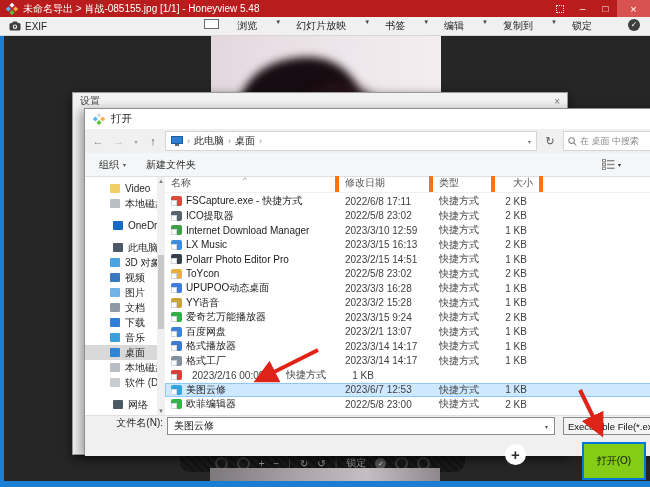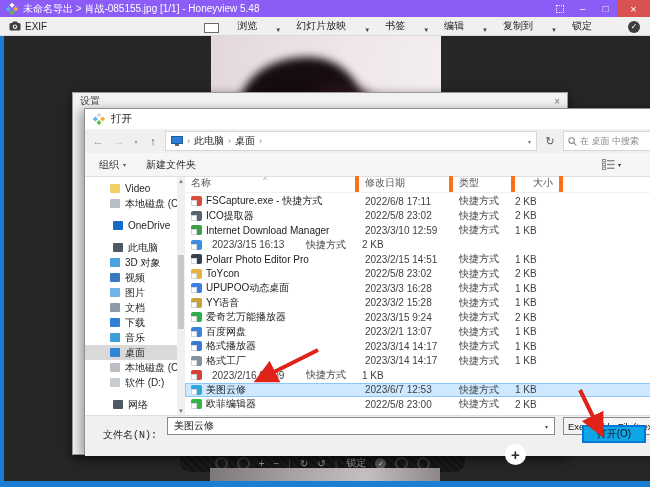--- a/index.html
+++ b/index.html
@@ -1,34 +1,34 @@
 <!DOCTYPE html>
 <html><head>
 <meta charset="utf-8">
 <style>
   html,body{margin:0;padding:0;width:650px;height:487px;overflow:hidden;
     font-family:"Liberation Sans","DejaVu Sans",sans-serif;background:#262626;position:relative;}
   *{box-sizing:border-box;}
   .abs{position:absolute;}
 
   
-  .titlebar{left:0;top:0;width:650px;height:17px;background:#8b5cf6;display:flex;align-items:center;
+  .titlebar{left:0;top:0;width:650px;height:17px;background:#b91c1c;display:flex;align-items:center;
     color:#fff;font-size:10px;z-index:5;}
   .titlebar .logo{margin:0 5px 0 6px;display:flex;}
   .win-controls{position:absolute;right:0;top:0;height:17px;display:flex;align-items:stretch;}
   .wc{width:23px;display:flex;align-items:center;justify-content:center;color:#eaf3fb;font-size:10px;}
   .wc.pin span{width:8px;height:8px;border:1px dotted #eaf3fb;display:block;}
   .wc.close{width:33px;background:#d95252;color:#fff;font-size:11px;}
 
   
   .menubar{left:0;top:17px;width:650px;height:19px;background:#f0f0f0;display:flex;align-items:center;
     font-size:10px;color:#222;z-index:5;border-bottom:1px solid #d8d8d8;}
   .exif-btn{display:flex;align-items:center;gap:4px;padding:0 9px;height:100%;}
   .menus{margin-left:auto;display:flex;align-items:center;gap:15px;padding-right:10px;}
-  .menu{display:flex;align-items:flex-end;gap:18px;}
+  .menu{display:flex;align-items:flex-start;gap:18px;}
   .menu .frame{display:none;width:15px;height:10px;border:1px solid #6a6a6a;background:#fdfdfd;}
   .menu.has-frame .frame{display:inline-block;}
   .menu .caret{font-size:6px;color:#444;}
   .menu .chk{display:none;width:12px;height:12px;border-radius:50%;background:#3d3d3d;color:#fff;
     font-size:8px;line-height:12px;text-align:center;}
   .menu.has-check .chk{display:inline-block;}
 
   
   .viewer-bg{left:0;top:36px;width:650px;height:451px;background:#262626;z-index:0;}
   .edge-left{left:0;top:36px;width:4px;height:451px;background:#1a7fd4;z-index:1;}
@@ -75,21 +75,21 @@
     gap:3px;padding:0 4px;color:#8a8a8a;font-size:9px;white-space:nowrap;overflow:hidden;}
   .cmdbar{height:24px;background:#f5f6f7;border-bottom:1px solid #e0e0e0;display:flex;align-items:center;
     padding:0 14px;gap:20px;color:#2b2b2b;}
   .cmd{display:flex;align-items:center;gap:4px;}
   .cmd .caret{font-size:6px;color:#555;}
   .view-btn{margin-left:auto;display:flex;align-items:center;gap:3px;margin-right:28px;}
   .view-btn .caret{font-size:6px;color:#234;}
 
   .dlg-main{position:absolute;left:0;top:68px;width:580px;height:238px;background:#fff;display:flex;}
   
-  .sb{width:100px;height:100%;position:relative;padding-top:4px;overflow:hidden;}
+  .sb{width:80px;height:100%;position:relative;padding-top:4px;overflow:hidden;}
   .sb-item{height:15px;display:flex;align-items:center;gap:5px;padding-left:28px;font-size:10px;color:#1f1f1f;
     white-space:nowrap;}
   .sb-item.indent{padding-left:25px;}
   .sb-item.gap{margin-top:7px;}
   .sb-item.selected{background:#d9d9d9;}
   .sb-ic{width:10px;height:9px;border-radius:1px;flex:0 0 auto;}
   .sb-scroll{position:absolute;right:0;top:0;width:8px;height:100%;background:#f0f0f0;}
   .sb-thumb{position:absolute;left:1px;top:78px;width:6px;height:74px;background:#c8c8c8;}
   .sb-arrow{position:absolute;left:0;width:8px;text-align:center;font-size:6px;color:#777;}
   .sb-arrow.up{top:1px;} .sb-arrow.down{bottom:1px;}
@@ -101,31 +101,31 @@
   .hc.c-name{width:174px;} .hc.c-date{width:94px;} .hc.c-type{width:62px;} .hc.c-size{width:48px;justify-content:flex-end;padding-right:6px;}
   .sort-caret{position:absolute;left:78px;top:-2px;font-size:8px;color:#888;}
   .fl-rows{position:absolute;left:0;top:17px;right:0;bottom:0;}
   .f-row{height:14.5px;display:flex;align-items:center;font-size:10px;}
   .f-row.selected{background:#cde8ff;box-shadow:inset 0 0 0 1px #8ec8f8;}
   .fi{width:11px;height:10px;margin:0 4px 0 6px;border-radius:2px;position:relative;flex:0 0 auto;}
   .fi::after{content:"";position:absolute;left:0;bottom:0;width:4px;height:4px;background:#fff;border:1px solid #cfd6dd;}
   .f-name{width:153px;color:#1b1b1b;white-space:nowrap;overflow:hidden;}
   .f-date{width:94px;color:#404040;padding-left:6px;}
   .f-type{width:62px;color:#404040;padding-left:6px;}
-  .f-size{width:48px;color:#404040;text-align:left;padding-right:6px;}
+  .f-size{width:48px;color:#404040;text-align:center;padding-right:6px;}
 
   
   .dlg-footer{position:absolute;left:0;top:306px;width:580px;height:41px;background:#f0f0f0;border-top:1px solid #e0e0e0;}
-  .fn-label{position:absolute;left:18px;top:12px;width:60px;text-align:left;color:#1f1f1f;font-family:Liberation Mono, monospace;}
+  .fn-label{position:absolute;left:18px;top:0;width:60px;text-align:right;color:#1f1f1f;}
   .fn-input{position:absolute;left:82px;top:1px;width:388px;height:18px;background:#fff;border:1px solid #8a8a8a;
     display:flex;align-items:center;padding:0 6px;color:#111;}
   .fn-input .caret{margin-left:auto;font-size:6px;color:#555;}
   .ft-combo{position:absolute;left:478px;top:1px;width:108px;height:18px;background:#f4f4f4;border:1px solid #8a8a8a;
     display:flex;align-items:center;padding:0 4px;white-space:nowrap;overflow:hidden;font-size:9.5px;color:#111;}
-  .open-btn{position:absolute;left:498px;top:10px;width:62px;height:16px;background:#0ea5e9;border:1px solid #0078d7;
+  .open-btn{position:absolute;left:498px;top:27px;width:62px;height:36px;background:#84cc16;border:1px solid #0078d7;
     box-shadow:0 0 0 1px #0078d7;display:flex;align-items:center;justify-content:center;font-size:10px;color:#111;}
 
   
   .arrows{left:0;top:0;width:650px;height:487px;z-index:30;pointer-events:none;}
   .watermark{left:505px;top:444px;z-index:40;display:flex;align-items:center;gap:4px;}
   .wm-ic{width:21px;height:21px;border-radius:50%;background:#fff;color:#2b2b2b;font-size:15px;font-weight:bold;
     line-height:21px;text-align:center;}
   .wm-text{color:#fff;font-size:23px;font-weight:bold;letter-spacing:2px;
     font-family:"Liberation Sans","DejaVu Sans",sans-serif;}
 </style>
@@ -380,20 +380,21 @@
           </div>
           <div class="f-row">
             <span class="fi" style="background: rgb(63, 158, 72);"></span>
             <span class="f-name">Internet Download Manager</span>
             <span class="f-date">2023/3/10 12:59</span>
             <span class="f-type">快捷方式</span>
             <span class="f-size">1 KB</span>
           </div>
           <div class="f-row">
             <span class="fi" style="background: rgb(60, 141, 224);"></span>
+            <span class="f-name">LX Music</span>
             <span class="f-date">2023/3/15 16:13</span>
             <span class="f-type">快捷方式</span>
             <span class="f-size">2 KB</span>
           </div>
           <div class="f-row">
             <span class="fi" style="background: rgb(53, 64, 76);"></span>
             <span class="f-name">Polarr Photo Editor Pro</span>
             <span class="f-date">2023/2/15 14:51</span>
             <span class="f-type">快捷方式</span>
             <span class="f-size">1 KB</span>

